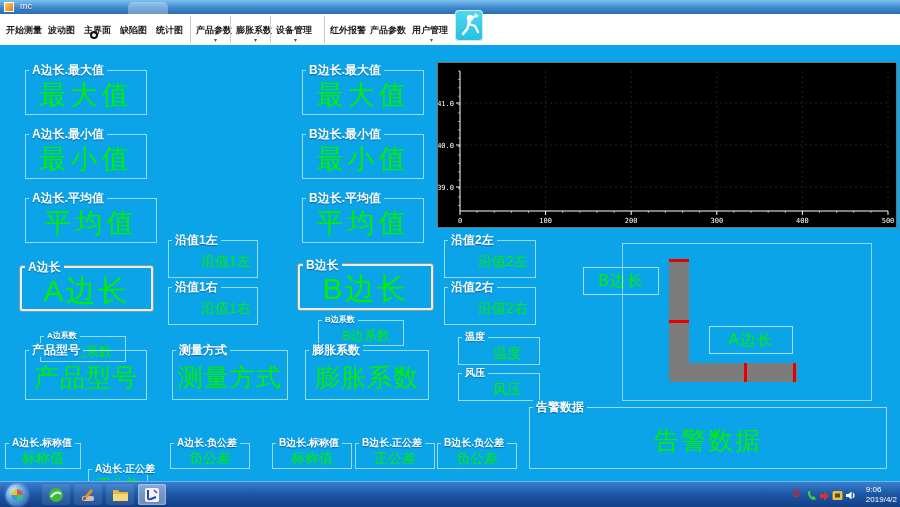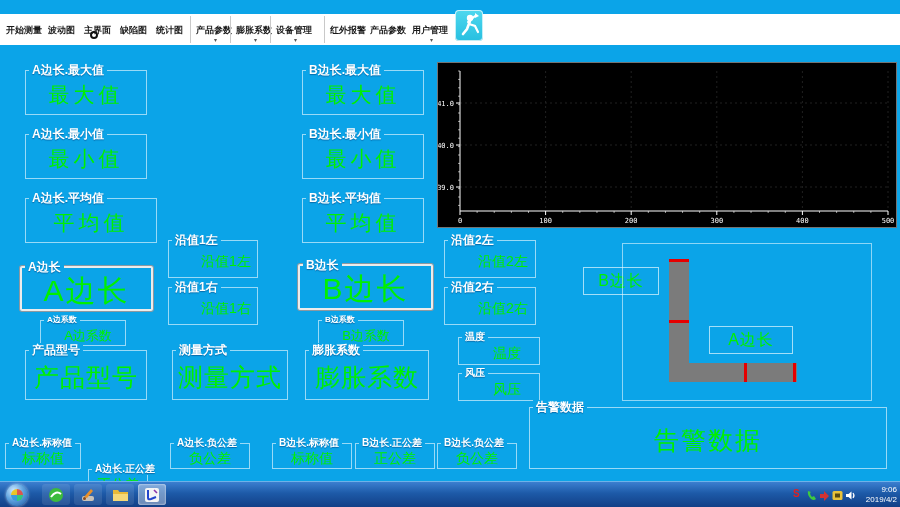--- a/index.html
+++ b/index.html
@@ -32,21 +32,21 @@
   
   .gbox { position:absolute; border:1px solid rgba(230,248,255,.65); }
   .glabel { position:absolute; top:-8px; left:3px; padding:0 3px; background:#0ba4e8;
     color:#ffffff; font-size:12px; font-weight:bold; line-height:14px; white-space:nowrap;
     text-shadow:0 1px 1px rgba(0,0,60,.35); }
   .glabel.xs { font-size:8px; top:-6px; line-height:10px; }
   .glabel.sm { font-size:10px; top:-7px; line-height:12px; }
   .gvalue { position:absolute; left:0; right:0; top:0; bottom:0; display:flex;
     align-items:center; justify-content:center; color:#00f000; white-space:nowrap;
     padding-top:5px; }
-  .v-lg  { font-size:21px; letter-spacing:4px; }
+  .v-lg  { font-size:27px; letter-spacing:4px; }
   .v-lg4 { font-size:25px; letter-spacing:1px; }
   .v-btn { font-size:30px; letter-spacing:2px; }
   .v-sm  { font-size:14px; }
   .v-xs  { font-size:13px; }
   .v-alarm { font-size:25px; letter-spacing:2px; }
   .shift-r { padding-left:26px; }
   .btn3d { border:2px solid #ececec; border-radius:2px; box-shadow:0 0 0 1px #8d98a0; cursor:pointer; }
 
   
   #chart-panel { position:absolute; left:437px; top:62px; width:460px; height:166px;
@@ -68,28 +68,33 @@
     background:radial-gradient(circle at 35% 30%,#cfe9ff 0%,#5ea3e0 45%,#1c56a0 100%);
     box-shadow:0 0 3px rgba(255,255,255,.6); cursor:pointer; }
   #start-flag { position:absolute; left:5px; top:5px; width:12px; height:12px; border-radius:50%;
     background:conic-gradient(#e74c3c 0 25%,#2ecc71 0 50%,#3498db 0 75%,#f1c40f 0);
     opacity:.9; }
   .task-app { position:absolute; top:2px; width:28px; height:21px; border-radius:3px;
     background:rgba(255,255,255,.10); display:flex; align-items:center; justify-content:center;
     cursor:pointer; }
   .task-app.active { background:rgba(255,255,255,.38); box-shadow:0 0 2px #fff inset; }
   .tray { position:absolute; top:6px; font-size:10px; font-weight:bold; cursor:pointer; }
-  #clock { position:absolute; right:3px; top:3px; text-align:right; color:#fff; font-size:8px;
+  #clock { position:absolute; right:3px; top:3px; color:#fff; font-size:8px;
     line-height:10px; cursor:pointer; }
 </style>
 </head>
 <body>
 
 <div id="screen">
 
+  <div id="titlebar">
+    <div id="title-icon"></div>
+    <span id="window-title">mc</span>
+    <div id="titlebar-tab"></div>
+  </div>
 
   <div id="menubar">
     <span class="menu-item" style="left:6px">开始测量</span>
     <span class="menu-item" style="left:48px">波动图</span>
     <span class="menu-item" style="left:84px">主界面</span>
     <span class="menu-item" style="left:120px">缺陷图</span>
     <span class="menu-item" style="left:156px">统计图</span>
     <span class="menu-item" style="left:168px; left:196px">产品参数</span>
     <span class="menu-item" style="left:236px">膨胀系数</span>
     <span class="menu-item" style="left:276px">设备管理</span>
@@ -129,21 +134,21 @@
     <span class="gvalue v-lg">最小值</span>
   </div>
   <div class="gbox" style="left:25px;top:198px;width:132px;height:45px">
     <span class="glabel">A边长.平均值</span>
     <span class="gvalue v-lg">平均值</span>
   </div>
   <div class="gbox btn3d" style="left:20px;top:266px;width:133px;height:45px">
     <span class="glabel">A边长</span>
     <span class="gvalue v-btn">A边长</span>
   </div>
-  <div class="gbox" style="left:40px;top:320px;width:86px;height:26px">
+  <div class="gbox" style="left:40px;top:336px;width:86px;height:26px">
     <span class="glabel xs">A边系数</span>
     <span class="gvalue v-xs shift-r" style="padding-left:10px">A边系数</span>
   </div>
   <div class="gbox" style="left:25px;top:350px;width:122px;height:50px">
     <span class="glabel">产品型号</span>
     <span class="gvalue v-lg4">产品型号</span>
   </div>
 
   <div class="gbox" style="left:168px;top:240px;width:90px;height:38px">
     <span class="glabel">沿值1左</span>

